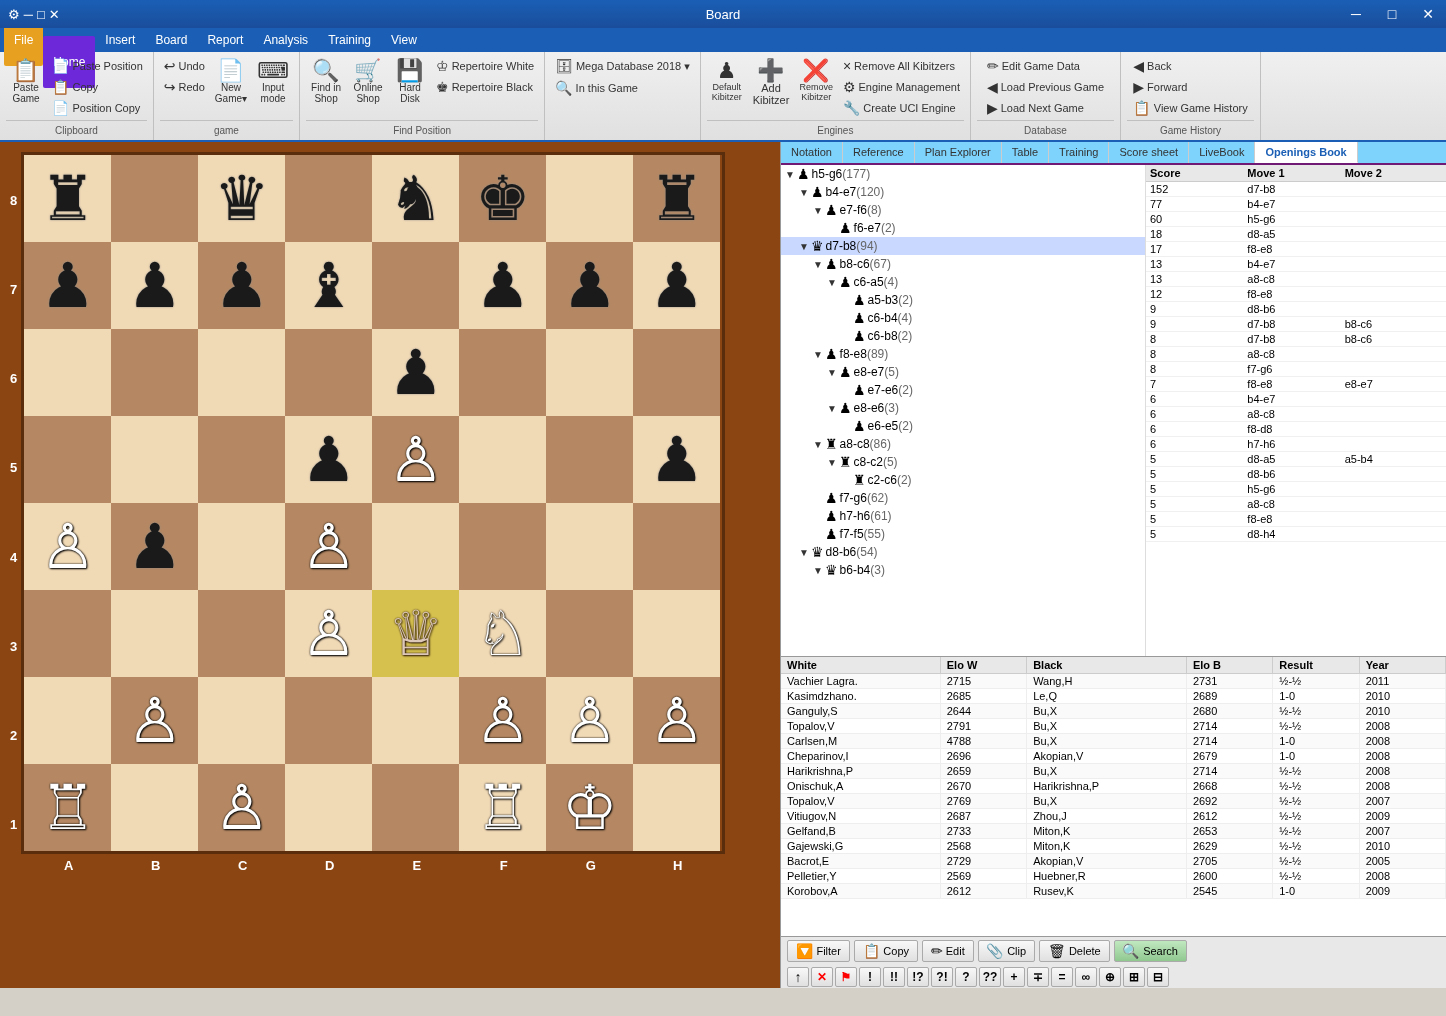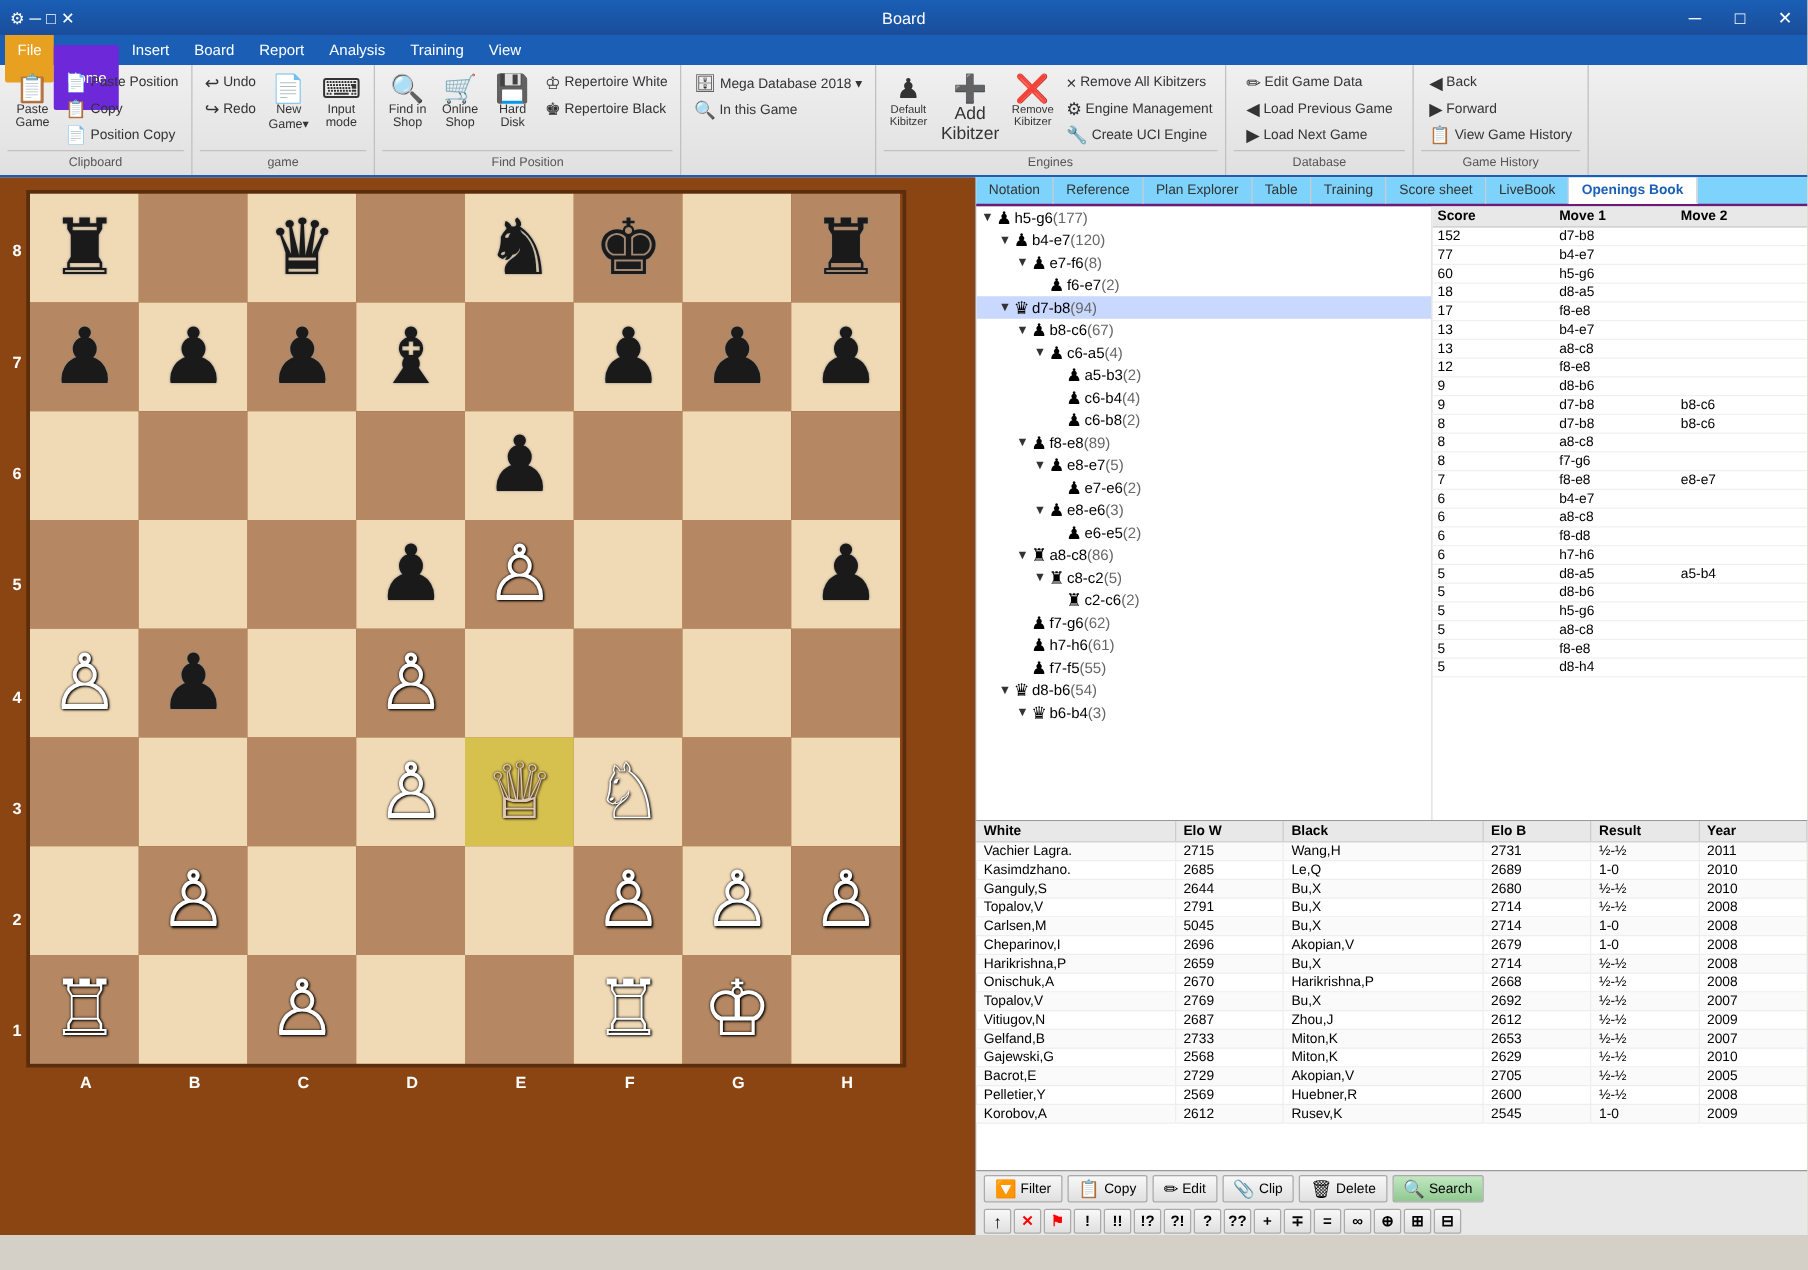--- a/index.html
+++ b/index.html
@@ -209,21 +209,21 @@
   </div>
 
   <div class="ribbon-group" style="min-width:220px">
     <div class="ribbon-row">
       <div class="ribbon-btn">
         <span class="icon">♟</span>
         <span style="font-size:9px">Default<br>Kibitzer</span>
       </div>
       <div class="ribbon-btn">
         <span class="icon">➕</span>
-        <span style="font-size:14px">Add<br>Kibitzer</span>
+        <span style="font-size:11px">Add<br>Kibitzer</span>
       </div>
       <div class="ribbon-btn">
         <span class="icon">❌</span>
         <span style="font-size:9px">Remove<br>Kibitzer</span>
       </div>
       <div class="ribbon-col">
         <div class="ribbon-btn-small">
           <span class="icon-s">×</span>
           <span>Remove All Kibitzers</span>
         </div>
@@ -815,21 +815,21 @@
           <div class="games-row">
             <div style="flex: 2 1 0%;">Topalov,V</div>
             <div style="flex: 1 1 0%;">2791</div>
             <div style="flex: 2 1 0%;">Bu,X</div>
             <div style="flex: 1 1 0%;">2714</div>
             <div style="flex: 1 1 0%;">½-½</div>
             <div style="flex: 1 1 0%;">2008</div>
           </div>
           <div class="games-row">
             <div style="flex: 2 1 0%;">Carlsen,M</div>
-            <div style="flex: 1 1 0%;">5045</div>
+            <div style="flex: 1 1 0%;">4788</div>
             <div style="flex: 2 1 0%;">Bu,X</div>
             <div style="flex: 1 1 0%;">2714</div>
             <div style="flex: 1 1 0%;">1-0</div>
             <div style="flex: 1 1 0%;">2008</div>
           </div>
           <div class="games-row">
             <div style="flex: 2 1 0%;">Cheparinov,I</div>
             <div style="flex: 1 1 0%;">2696</div>
             <div style="flex: 2 1 0%;">Akopian,V</div>
             <div style="flex: 1 1 0%;">2679</div>

